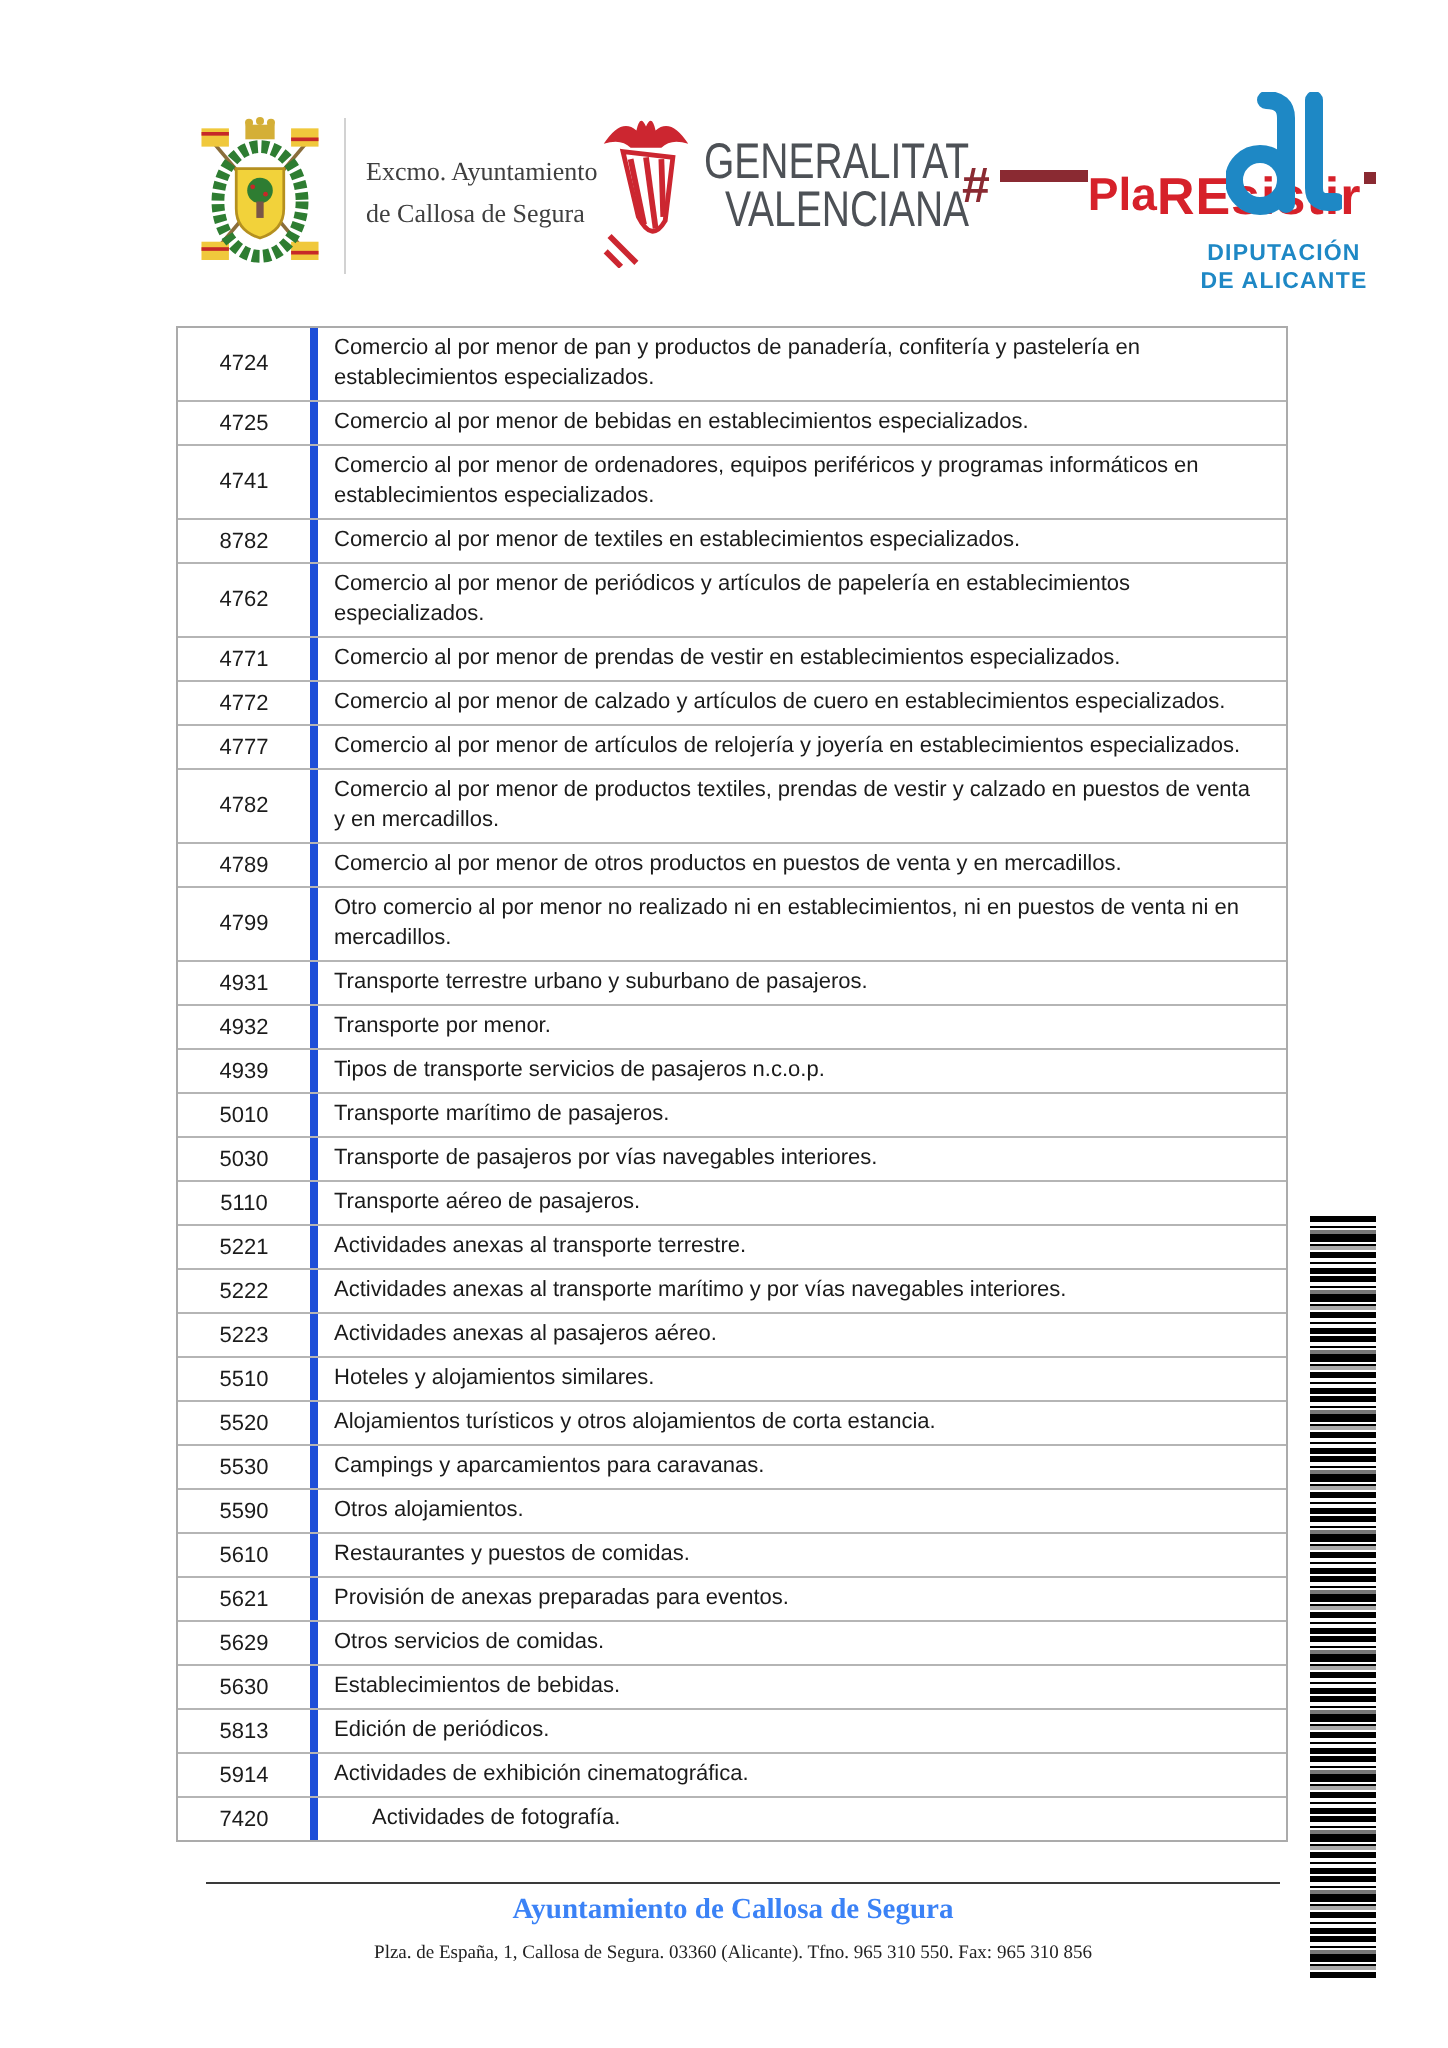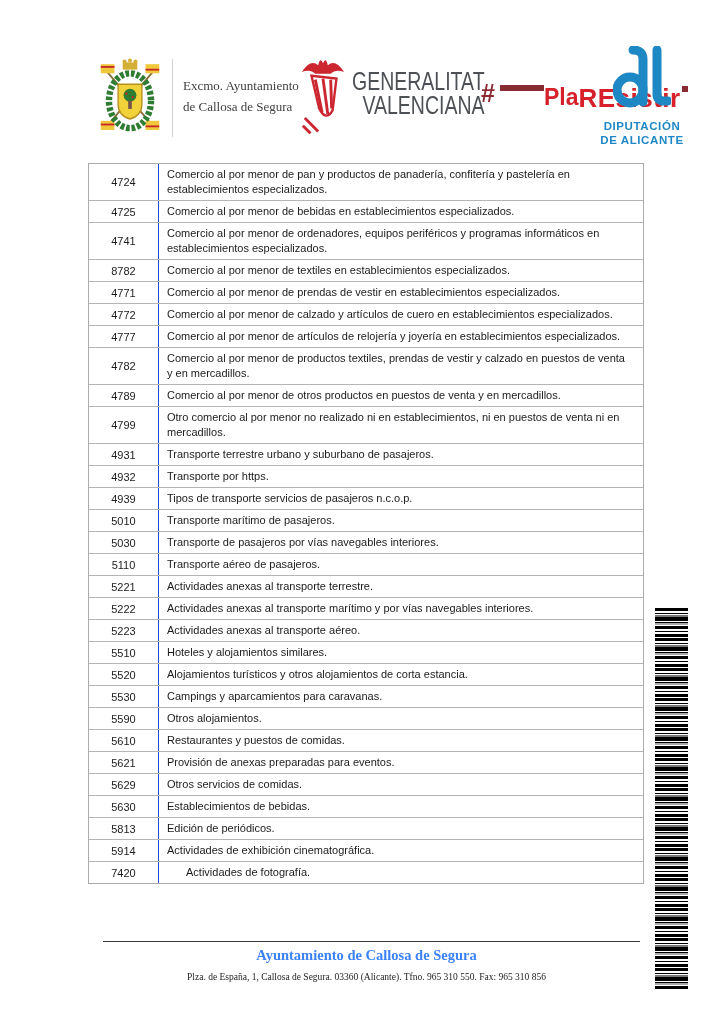--- a/index.html
+++ b/index.html
@@ -30,21 +30,21 @@
 
   .logo-dip{position:absolute;left:596px;top:46px;width:92px;text-align:center;}
   .dip-mark{display:inline-block;}
   .dip-line{font-size:11.5px;font-weight:bold;color:var(--blue,#1e88c5);letter-spacing:0.6px;line-height:14px;}
   .dip-line.first{margin-top:5px;}
 
   
   .table{position:absolute;left:88px;top:163px;width:556px;border:1px solid #ababab;box-sizing:border-box;}
   .trow{display:flex;border-bottom:1px solid #b5b5b5;}
   .trow:last-child{border-bottom:none;gap:19px;}
-  .tcode{width:70px;flex:0 0 70px;border-right:1px solid #1d4ed8;display:flex;align-items:center;
+  .tcode{width:70px;flex:0 0 70px;border-right:4px solid #1d4ed8;display:flex;align-items:center;
          justify-content:center;font-size:11px;padding:3px 0;box-sizing:border-box;}
   .tdesc{flex:1;padding:3px 14px 3px 8px;font-size:11px;line-height:15px;}
 
   
   .footer-rule{position:absolute;left:103px;top:941px;width:537px;height:1px;background:#3a3a3a;}
   .footer-title{position:absolute;left:88px;top:947px;width:557px;text-align:center;
                 font-family:"Liberation Serif",serif;font-weight:bold;font-size:14.5px;color:#3b82f6;}
   .footer-address{position:absolute;left:88px;top:972px;width:557px;text-align:center;
                   font-family:"Liberation Serif",serif;font-size:9.5px;color:#222;}
 
@@ -143,20 +143,24 @@
         </div>
         <div class="trow">
           <div class="tcode">4741</div>
           <div class="tdesc">Comercio al por menor de ordenadores, equipos periféricos y programas informáticos en establecimientos especializados.</div>
         </div>
         <div class="trow">
           <div class="tcode">8782</div>
           <div class="tdesc">Comercio al por menor de textiles en establecimientos especializados.</div>
         </div>
         <div class="trow">
+          <div class="tcode">4762</div>
+          <div class="tdesc">Comercio al por menor de periódicos y artículos de papelería en establecimientos especializados.</div>
+        </div>
+        <div class="trow">
           <div class="tcode">4771</div>
           <div class="tdesc">Comercio al por menor de prendas de vestir en establecimientos especializados.</div>
         </div>
         <div class="trow">
           <div class="tcode">4772</div>
           <div class="tdesc">Comercio al por menor de calzado y artículos de cuero en establecimientos especializados.</div>
         </div>
         <div class="trow">
           <div class="tcode">4777</div>
           <div class="tdesc">Comercio al por menor de artículos de relojería y joyería en establecimientos especializados.</div>
@@ -172,21 +176,21 @@
         <div class="trow">
           <div class="tcode">4799</div>
           <div class="tdesc">Otro comercio al por menor no realizado ni en establecimientos, ni en puestos de venta ni en mercadillos.</div>
         </div>
         <div class="trow">
           <div class="tcode">4931</div>
           <div class="tdesc">Transporte terrestre urbano y suburbano de pasajeros.</div>
         </div>
         <div class="trow">
           <div class="tcode">4932</div>
-          <div class="tdesc">Transporte por https.</div>
+          <div class="tdesc">Transporte por menor.</div>
         </div>
         <div class="trow">
           <div class="tcode">4939</div>
           <div class="tdesc">Tipos de transporte servicios de pasajeros n.c.o.p.</div>
         </div>
         <div class="trow">
           <div class="tcode">5010</div>
           <div class="tdesc">Transporte marítimo de pasajeros.</div>
         </div>
         <div class="trow">
@@ -200,21 +204,21 @@
         <div class="trow">
           <div class="tcode">5221</div>
           <div class="tdesc">Actividades anexas al transporte terrestre.</div>
         </div>
         <div class="trow">
           <div class="tcode">5222</div>
           <div class="tdesc">Actividades anexas al transporte marítimo y por vías navegables interiores.</div>
         </div>
         <div class="trow">
           <div class="tcode">5223</div>
-          <div class="tdesc">Actividades anexas al transporte aéreo.</div>
+          <div class="tdesc">Actividades anexas al pasajeros aéreo.</div>
         </div>
         <div class="trow">
           <div class="tcode">5510</div>
           <div class="tdesc">Hoteles y alojamientos similares.</div>
         </div>
         <div class="trow">
           <div class="tcode">5520</div>
           <div class="tdesc">Alojamientos turísticos y otros alojamientos de corta estancia.</div>
         </div>
         <div class="trow">

